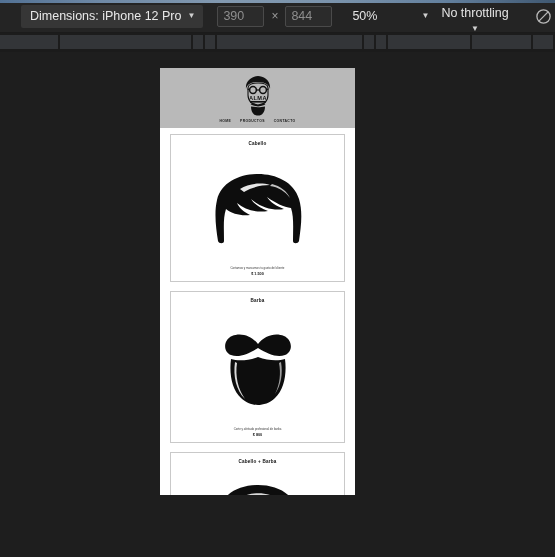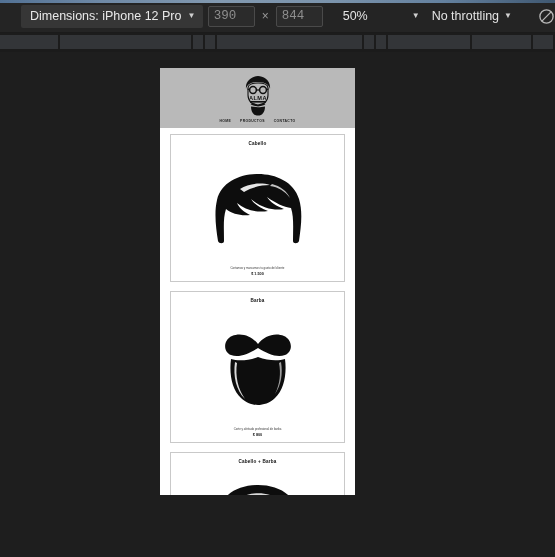--- a/index.html
+++ b/index.html
@@ -41,35 +41,35 @@
     margin-left: 13px;
   }
   .caret { font-size: 8px; color: #cfcfcf; line-height: 1; }
   .dim-input {
     width: 47px; height: 21px;
     background: #2b2b2b;
     border: 1px solid #4a4a4a;
     border-radius: 2px;
     color: #8e8e8e;
     font-size: 12.5px;
-    font-family: Liberation Mono, monospace;
+    font-family: Liberation Sans, sans-serif;
     text-align: left;
     padding: 0 5px;
     outline: none;
   }
   .dim-x { color: #9a9a9a; font-size: 12px; padding: 0 7px; user-select: none; }
   .tb-gap-1 { width: 14px; }
   .tb-dd {
     color: #e4e4e4; font-size: 12.5px;
     display: flex; align-items: center; gap: 5px;
     padding: 0 6px; height: 21px;
     cursor: pointer; white-space: nowrap;
   }
   .zoom-dd { margin-left: 14px; gap: 44px; }
-  .throttle-dd { margin-left: 0; }
+  .throttle-dd { margin-left: 0; flex-direction: column; }
   .media-icon { margin-left: 20px; cursor: pointer; display: flex; align-items: center; }
 
   
   .ruler-strip {
     position: relative;
     width: 555px; height: 19px;
     background: #1c1c1c;
     display: flex;
     align-items: stretch;
     padding-top: 2px;

